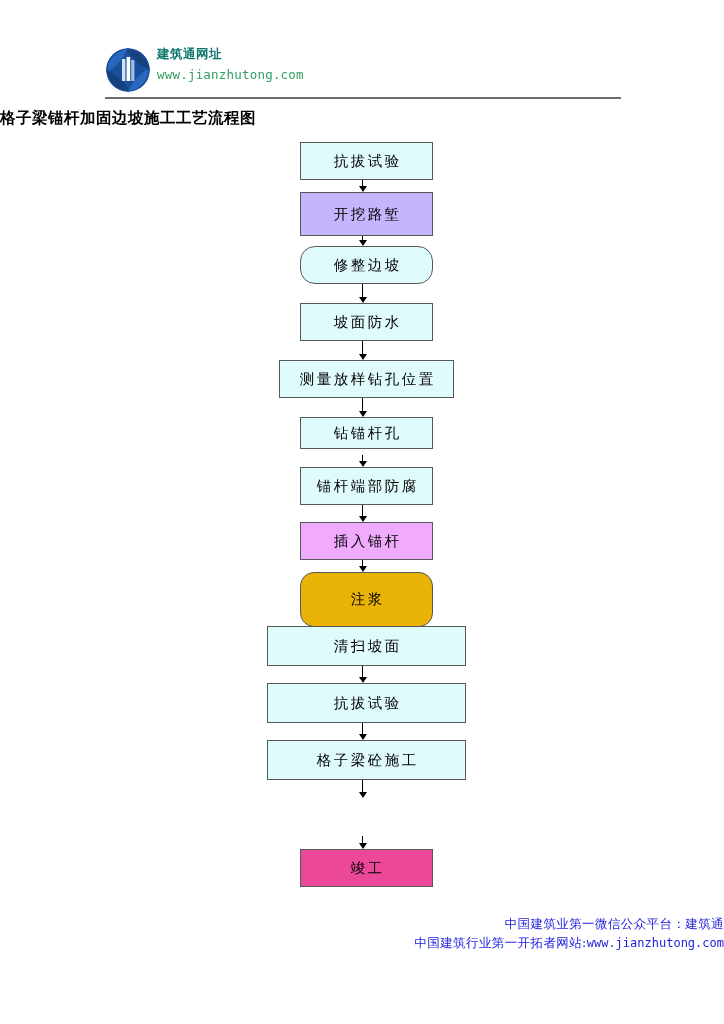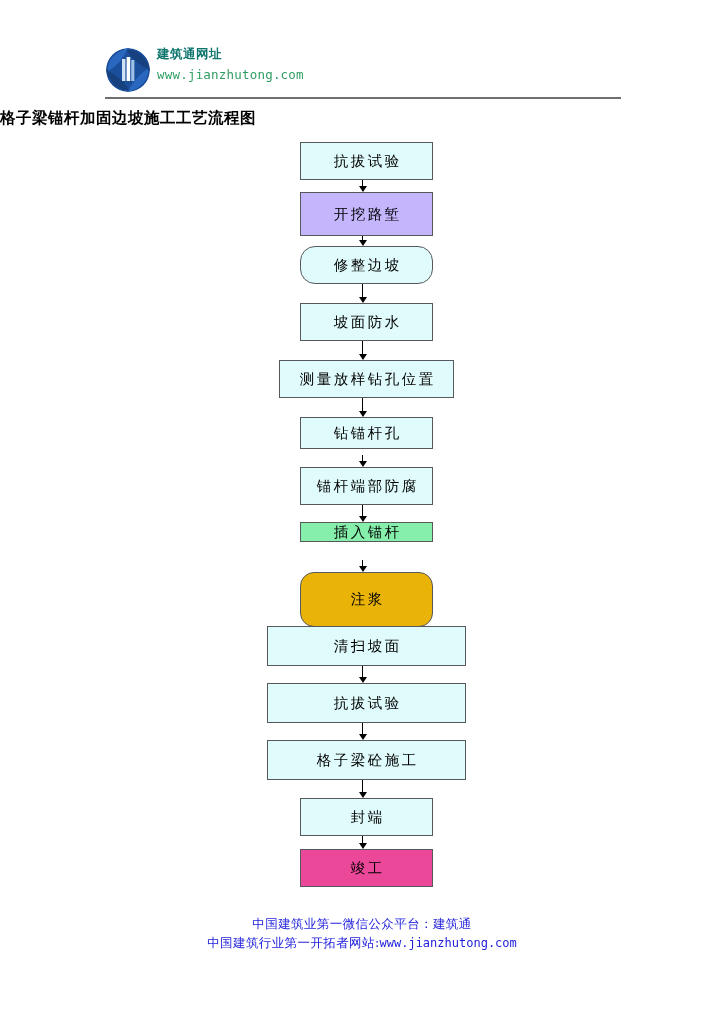--- a/index.html
+++ b/index.html
@@ -116,21 +116,21 @@
     border-right: 4.5px solid transparent;
     border-top: 6px solid #000000;
   }
 
   
   .footer {
     position: absolute;
     left: 0;
     top: 914px;
     width: 724px;
-    text-align: center;
+    text-align: right;
   }
   .footer-line {
     color: #2222dd;
     font-family: "DejaVu Serif", "Liberation Serif", serif;
     font-size: 12.5px;
     line-height: 19px;
     letter-spacing: 0.4px;
   }
   .footer-line .url {
     font-family: "DejaVu Sans Mono", "Liberation Mono", monospace;
@@ -238,37 +238,34 @@
     </div>
     <div class="node" style="left: 279px; top: 360px; width: 175px; height: 38px; background: rgb(224, 251, 252); border-color: rgb(85, 89, 92);">
       <span>测量放样钻孔位置</span>
     </div>
     <div class="node" style="left: 300px; top: 417px; width: 133px; height: 32px; background: rgb(224, 251, 252); border-color: rgb(85, 89, 92);">
       <span>钻锚杆孔</span>
     </div>
     <div class="node" style="left: 300px; top: 467px; width: 133px; height: 38px; background: rgb(224, 251, 252); border-color: rgb(85, 89, 92);">
       <span>锚杆端部防腐</span>
     </div>
-    <div class="node" style="left: 300px; top: 522px; width: 133px; height: 20px; background: #86efac; border-color: rgb(85, 89, 92);">
+    <div class="node" style="left: 300px; top: 522px; width: 133px; height: 38px; background: #f0abfc; border-color: rgb(85, 89, 92);">
       <span>插入锚杆</span>
     </div>
     <div class="node" style="left: 300px; top: 572px; width: 133px; height: 55px; background: #eab308; border-color: rgb(85, 89, 92); border-radius: 14px;">
       <span>注浆</span>
     </div>
     <div class="node" style="left: 267px; top: 626px; width: 199px; height: 40px; background: rgb(224, 251, 252); border-color: rgb(85, 89, 92);">
       <span>清扫坡面</span>
     </div>
     <div class="node" style="left: 267px; top: 683px; width: 199px; height: 40px; background: rgb(224, 251, 252); border-color: rgb(85, 89, 92);">
       <span>抗拔试验</span>
     </div>
     <div class="node" style="left: 267px; top: 740px; width: 199px; height: 40px; background: rgb(224, 251, 252); border-color: rgb(85, 89, 92);">
       <span>格子梁砼施工</span>
-    </div>
-    <div class="node" style="left: 300px; top: 798px; width: 133px; height: 38px; background: rgb(224, 251, 252); border-color: rgb(85, 89, 92);">
-      <span>封端</span>
     </div>
     <div class="node" style="left: 300px; top: 849px; width: 133px; height: 38px; background: #ec4899; border-color: rgb(85, 89, 92);">
       <span>竣工</span>
     </div>
   </div>
 
 <div class="footer">
   <div class="footer-line">中国建筑业第一微信公众平台：建筑通</div>
   <div class="footer-line">
     <span>中国建筑行业第一开拓者网站:</span><span class="url">www.jianzhutong.com</span>

